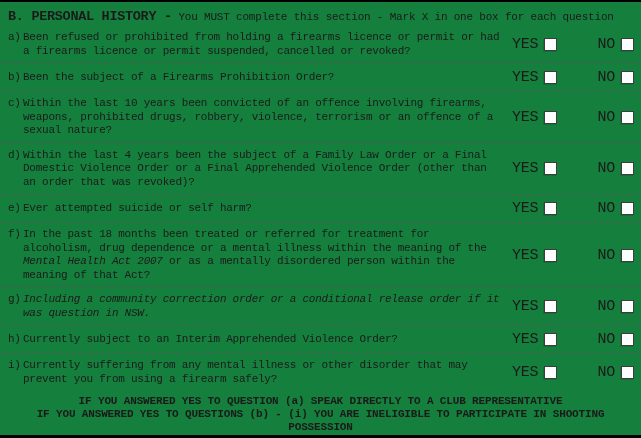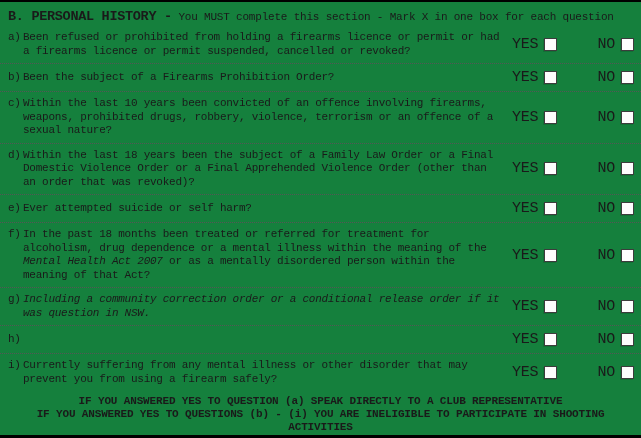--- a/index.html
+++ b/index.html
@@ -149,21 +149,21 @@
         <span class="ans-label">NO</span>
         <span class="checkbox"></span>
       </span>
     </div>
   </div>
 
   <div class="q-row">
     <div class="q-text">
       <span class="q-letter">d)</span>
       <span class="q-body-wrap">
-        <span class="q-body">Within the last 18 years been the subject of a Family Law Order or a Final Domestic Violence Order or a Final Apprehended Violence Order (other than an order that was revoked)?</span>
+        <span class="q-body">Within the last 4 years been the subject of a Family Law Order or a Final Domestic Violence Order or a Final Apprehended Violence Order (other than an order that was revoked)?</span>
         
       </span>
     </div>
     <div class="q-answers">
       <span class="ans">
         <span class="ans-label">YES</span>
         <span class="checkbox"></span>
       </span>
       <span class="ans">
         <span class="ans-label">NO</span>
@@ -228,20 +228,21 @@
         <span class="ans-label">NO</span>
         <span class="checkbox"></span>
       </span>
     </div>
   </div>
 
   <div class="q-row">
     <div class="q-text">
       <span class="q-letter">h)</span>
       <span class="q-body-wrap">
+        <span class="q-body">Currently subject to an Interim Apprehended Violence Order?</span>
       </span>
     </div>
     <div class="q-answers">
       <span class="ans">
         <span class="ans-label">YES</span>
         <span class="checkbox"></span>
       </span>
       <span class="ans">
         <span class="ans-label">NO</span>
         <span class="checkbox"></span>
@@ -265,17 +266,17 @@
       <span class="ans">
         <span class="ans-label">NO</span>
         <span class="checkbox"></span>
       </span>
     </div>
   </div>
 </div>
 
   <div class="footer">
     <div>IF YOU ANSWERED YES TO QUESTION (a) SPEAK DIRECTLY TO A CLUB REPRESENTATIVE</div>
-    <div>IF YOU ANSWERED YES TO QUESTIONS (b) - (i)  YOU ARE INELIGIBLE TO PARTICIPATE IN SHOOTING ACTIVITIES</div>
+    <div>IF YOU ANSWERED YES TO QUESTIONS (b) - (i)  YOU ARE INELIGIBLE TO PARTICIPATE IN SHOOTING POSSESSION</div>
     <div>INVOLVING THE POSSESSION AND USE OF FIREARMS.</div>
   </div>
 
 </div>
 
 </body></html>

